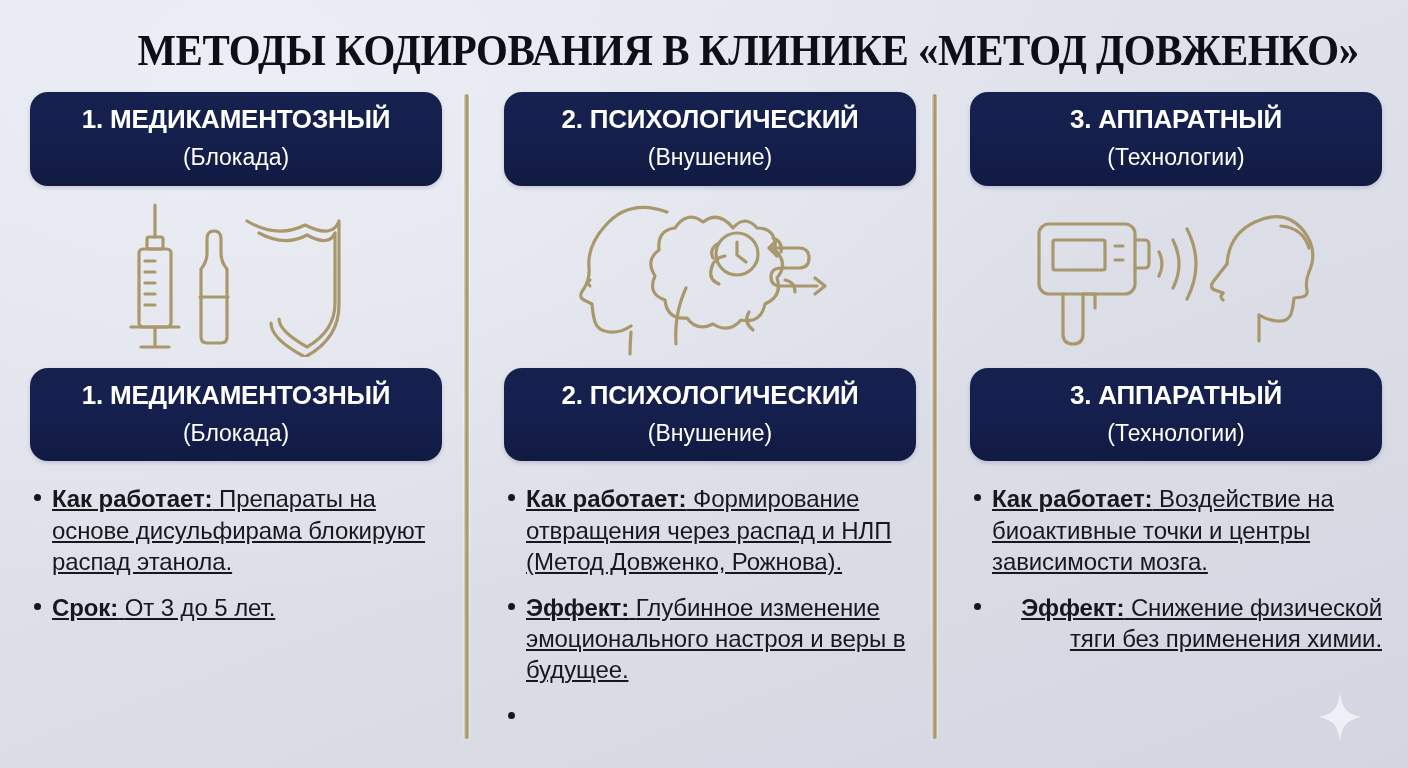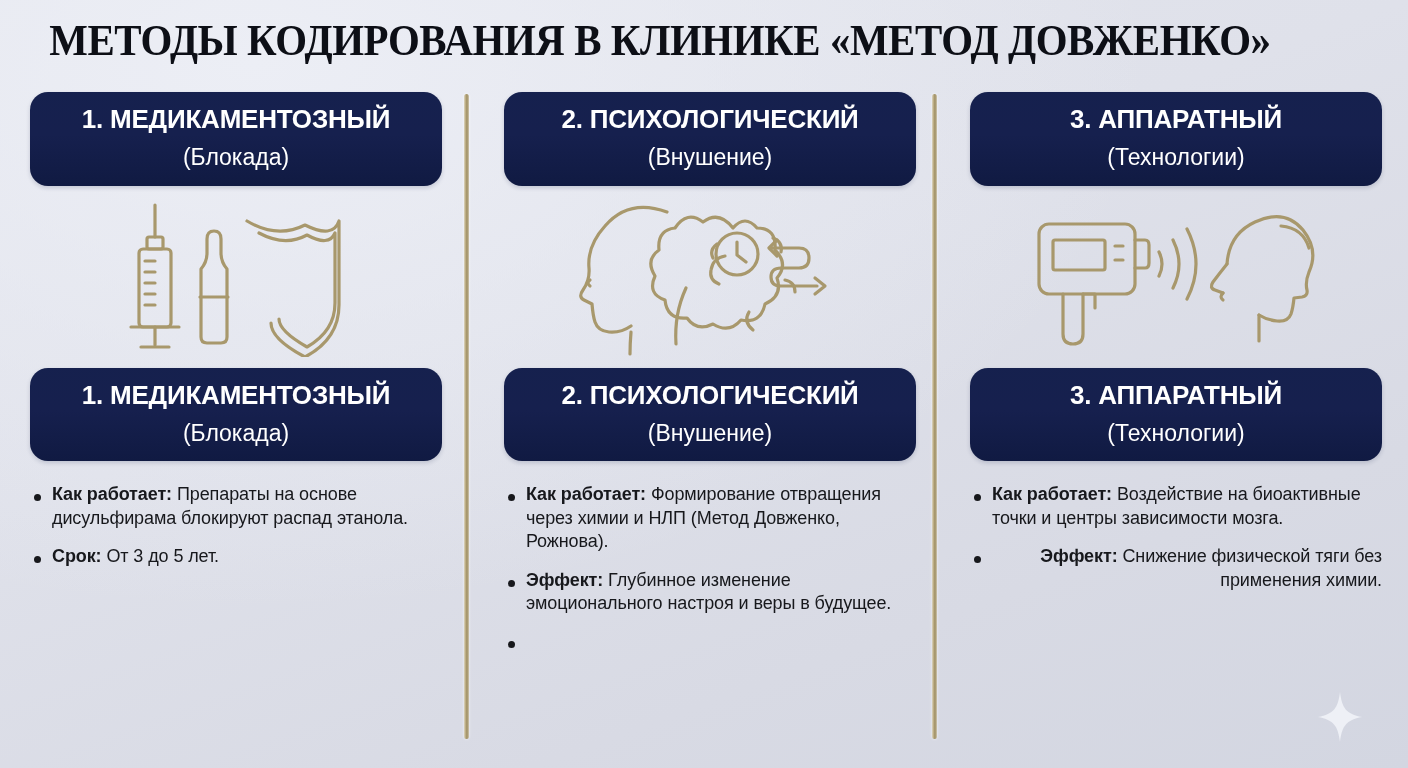--- a/index.html
+++ b/index.html
@@ -13,22 +13,22 @@
     font-family:"Liberation Sans", sans-serif;
     background:
       radial-gradient(ellipse at 18% 8%, #eceef5 0%, rgba(236,238,245,0) 55%),
       linear-gradient(160deg, #e4e6ee 0%, #dfe1ea 40%, #d8dae4 75%, #d3d6e1 100%);
     position:relative;
   }
 
   
   .title-bar{
     position:absolute;
-    top:18px; left:0; right:0;
-    text-align:left;
+    top:28px; left:0; right:0;
+    text-align:right;
   }
   .title-text{
     font-family:"Liberation Serif", "DejaVu Serif", serif;
     font-weight:700;
     font-size:44px;
     letter-spacing:-0.5px;
     color:#0d0f16;
     transform:scaleX(0.93);
     transform-origin:center;
     white-space:nowrap;
@@ -117,23 +117,24 @@
   }
   .bullet:last-child{ margin-bottom:0;text-align:right; }
   .dot{
     flex:0 0 auto;
     width:7px; height:7px;
     border-radius:50%;
     background:#17181c;
     margin:11px 11px 0 0;
   }
   .btext{
-    font-size:18px;
+    font-size:24px;
     line-height:1.30;
     letter-spacing:-0.1px;
+    text-decoration:underline;
   }
   .blabel{ font-weight:700; }
   .bbody{ font-weight:400; }
   .bbody.strong{ font-weight:700; }
 
   
   .sparkle{
     position:absolute;
     right:46px; bottom:26px;
     width:44px; height:50px;
@@ -247,21 +248,21 @@
     <div class="card card-bottom">
       <div class="card-title">2. ПСИХОЛОГИЧЕСКИЙ</div>
       <div class="card-sub">(Внушение)</div>
     </div>
 
     <div class="bullets">
       <div class="bullet">
         <span class="dot"></span>
         <span class="btext">
           <span class="blabel">Как работает:</span>
-          <span class="bbody">Формирование отвращения через химии и НЛП (Метод Довженко, Рожнова).</span>
+          <span class="bbody">Формирование отвращения через распад и НЛП (Метод Довженко, Рожнова).</span>
         </span>
       </div>
       <div class="bullet">
         <span class="dot"></span>
         <span class="btext">
           <span class="blabel">Эффект:</span>
           <span class="bbody">Глубинное изменение эмоционального настроя и веры в будущее.</span>
         </span>
       </div>
       <div class="bullet">

